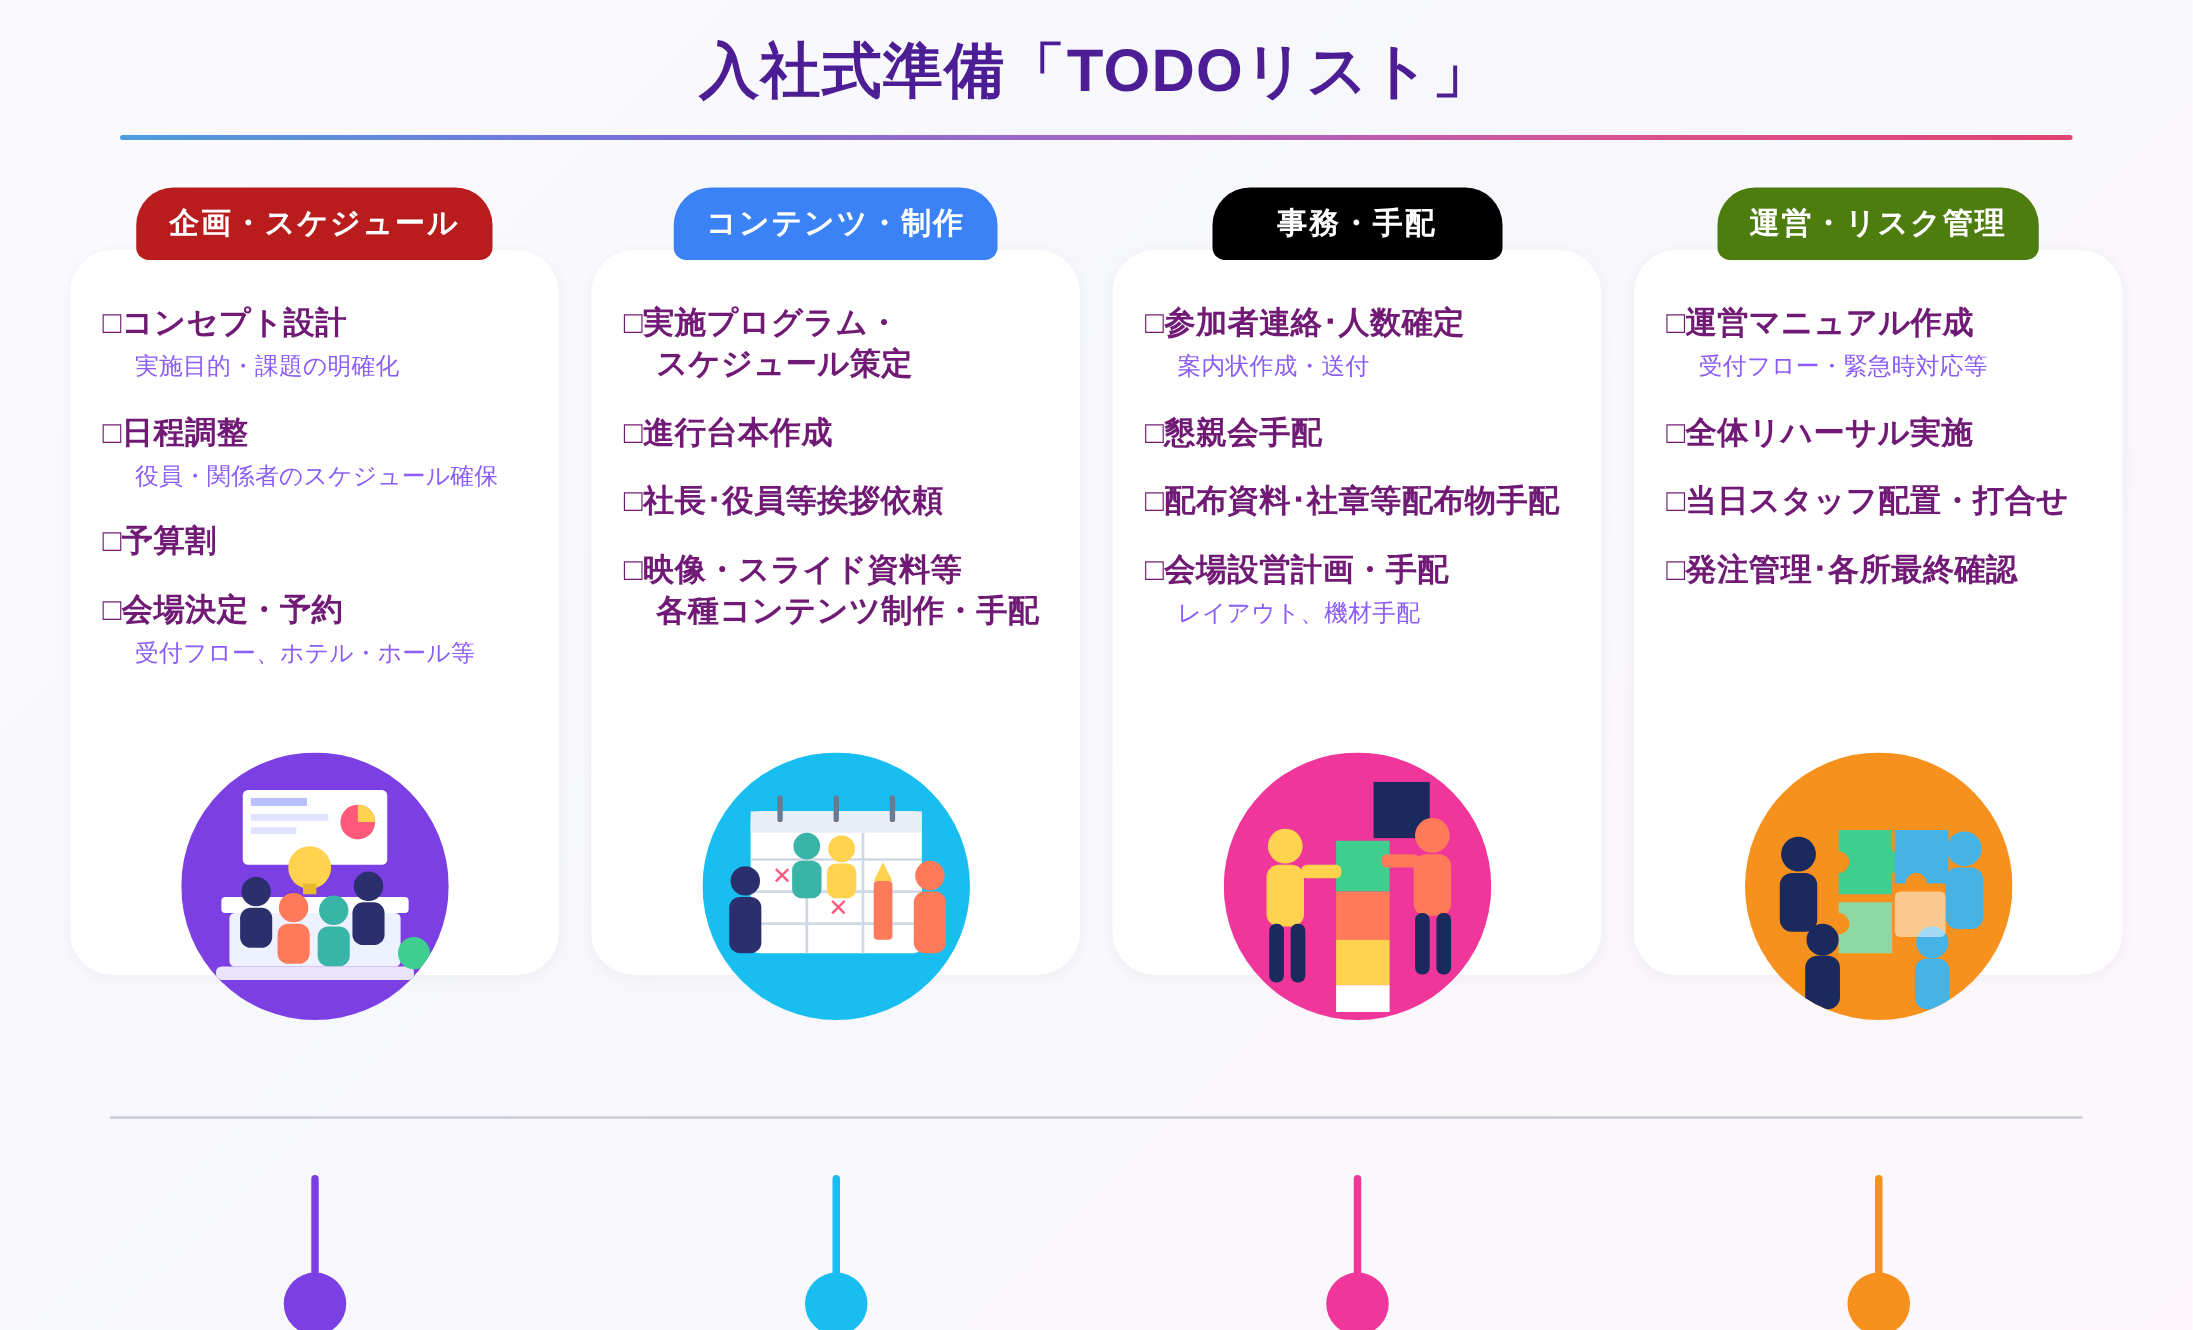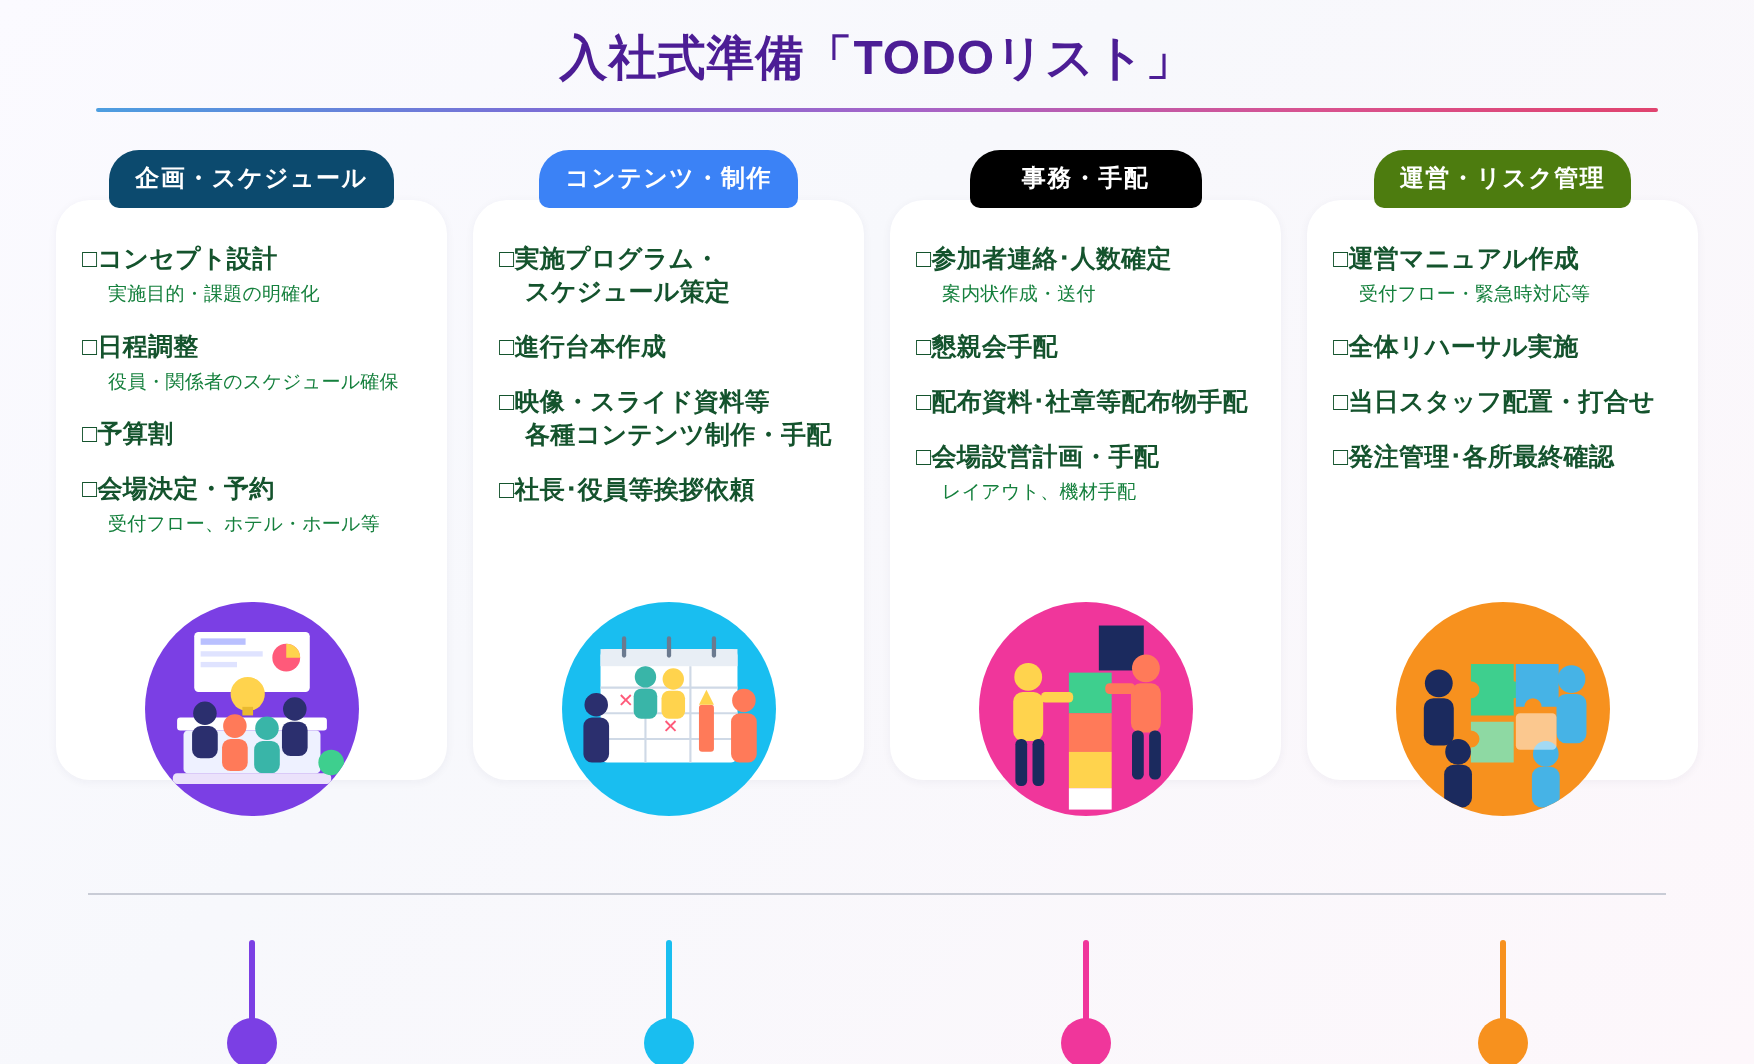--- a/index.html
+++ b/index.html
@@ -80,28 +80,28 @@
     overflow: hidden;
   }
 
   .items { display: block; }
   .item { margin-bottom: 22px; }
   .item:last-child { margin-bottom: 0; }
 
   .item-main {
     font-size: 25px;
     font-weight: 700;
-    color: #14532d;
+    color: #701a75;
     line-height: 1.32;
     letter-spacing: 0.3px;
   }
   .item-sub {
     font-size: 19px;
     font-weight: 400;
-    color: #15803d;
+    color: #8b5cf6;
     line-height: 1.4;
     padding-left: 26px;
     margin-top: 6px;
     letter-spacing: 0.2px;
   }
 
   
   .illus {
     position: absolute;
     bottom: -36px;
@@ -148,21 +148,21 @@
 </head>
 <body>
 
 <div class="title-wrap">
   <div class="title">入社式準備「TODOリスト」</div>
 </div>
 <div class="title-rule"></div>
 
 <div class="columns" id="columns">
     <div class="column">
-      <div class="pill" style="background: #0c4a6e;">企画・スケジュール</div>
+      <div class="pill" style="background: #b91c1c;">企画・スケジュール</div>
       <div class="card">
         <div class="items">
           <div class="item">
             <div class="item-main">□コンセプト設計</div>
             <div class="item-sub">実施目的・課題の明確化</div>
           </div>
           <div class="item">
             <div class="item-main">□日程調整</div>
             <div class="item-sub">役員・関係者のスケジュール確保</div>
           </div>
@@ -214,25 +214,25 @@
       <div class="card">
         <div class="items">
           <div class="item">
             <div class="item-main">□実施プログラム・</div>
             <div class="item-main" style="padding-left: 26px;">スケジュール策定</div>
           </div>
           <div class="item">
             <div class="item-main">□進行台本作成</div>
           </div>
           <div class="item">
+            <div class="item-main">□社長･役員等挨拶依頼</div>
+          </div>
+          <div class="item">
             <div class="item-main">□映像・スライド資料等</div>
             <div class="item-main" style="padding-left: 26px;">各種コンテンツ制作・手配</div>
-          </div>
-          <div class="item">
-            <div class="item-main">□社長･役員等挨拶依頼</div>
           </div>
         </div>
       </div>
       <div class="illus">
         <svg viewBox="0 0 200 200" xmlns="http://www.w3.org/2000/svg">
       <rect x="0" y="0" width="200" height="200" fill="#19BEF0"></rect>
       <rect x="36" y="44" width="128" height="106" rx="6" fill="#ffffff"></rect>
       <rect x="36" y="44" width="128" height="16" fill="#e8eef5"></rect>
       <g stroke="#cfd9e6" stroke-width="2">
         <line x1="36" y1="80" x2="164" y2="80"></line>

